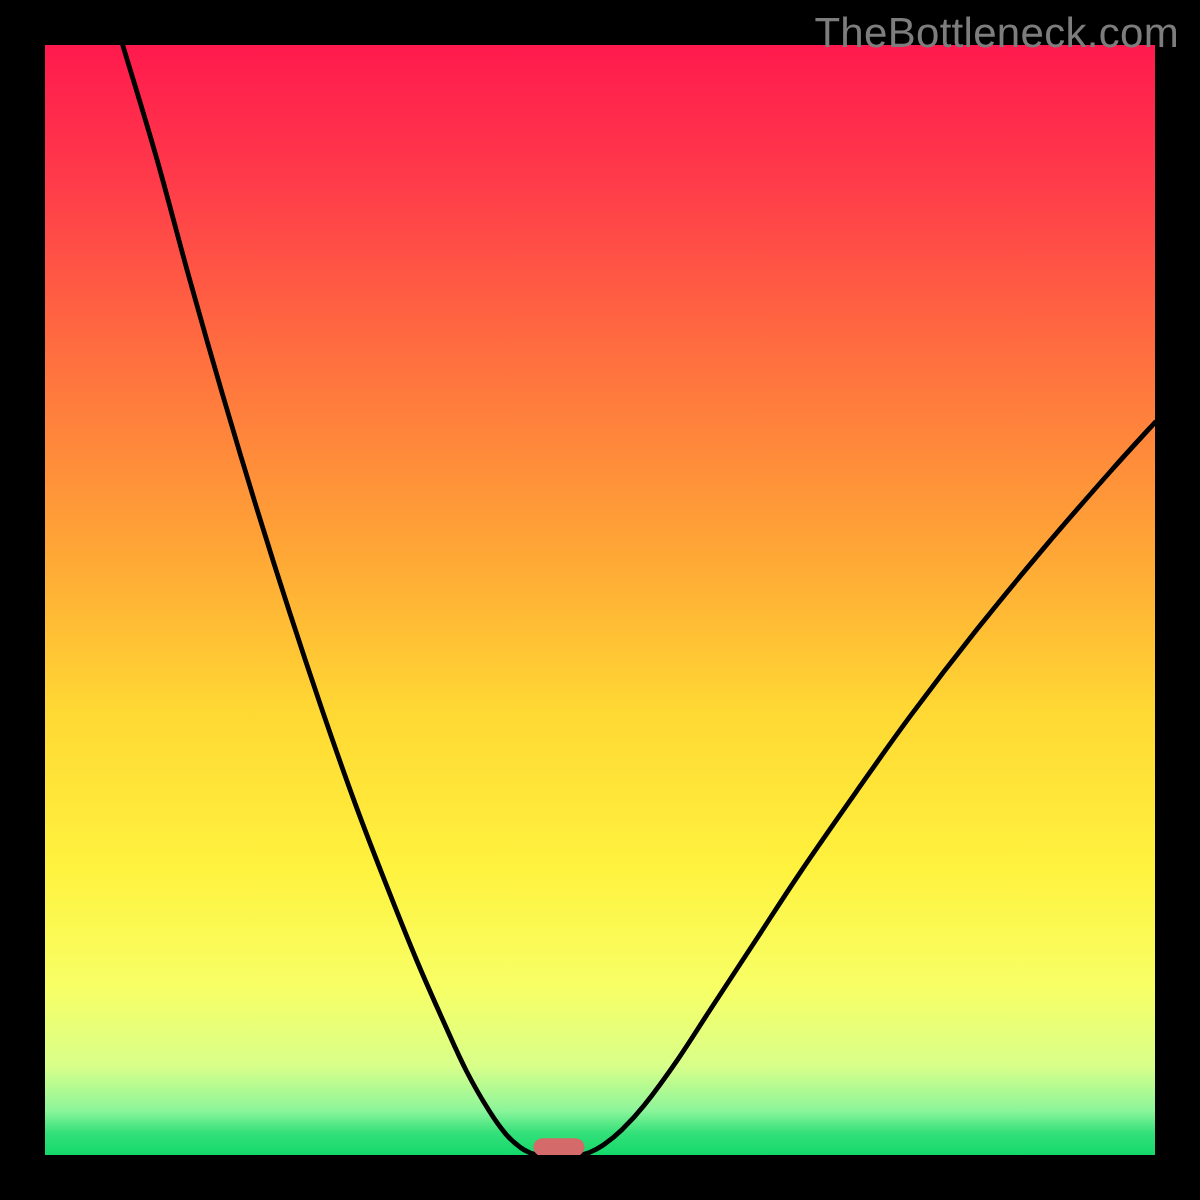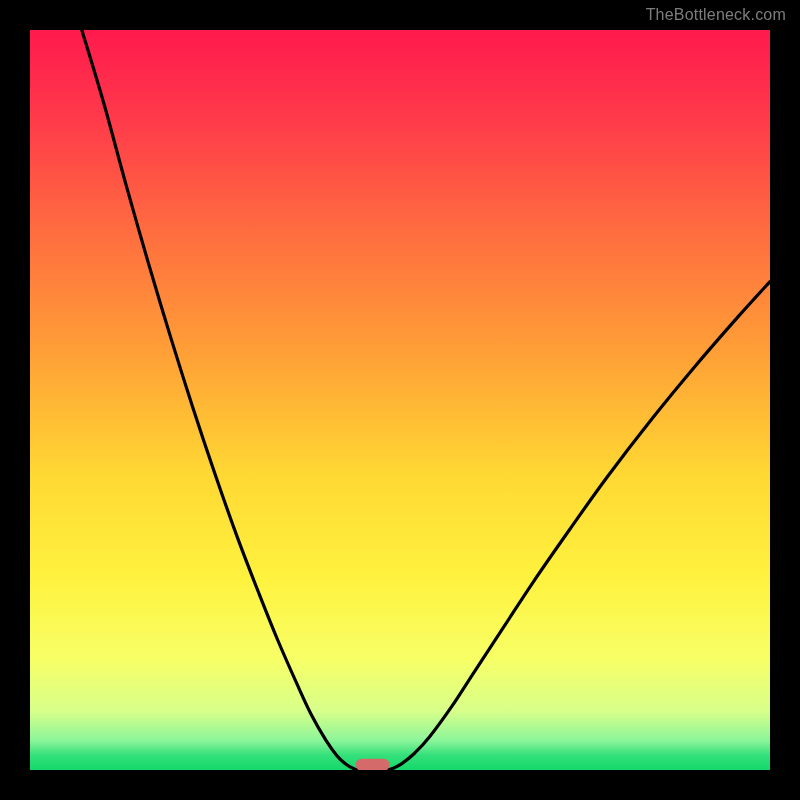--- a/index.html
+++ b/index.html
@@ -29,21 +29,21 @@
   .plot-area svg {
     display: block;
     width: 740px;
     height: 740px;
   }
   .watermark {
     position: absolute;
     top: 6px;
     right: 14px;
     color: #7d7d7d;
-    font-size: 16px;
+    font-size: 28px;
     font-weight: 500;
     letter-spacing: 0.2px;
     user-select: none;
   }
 </style>
 </head>
 <body>
 
 <div class="frame">
   <div class="plot-area">

